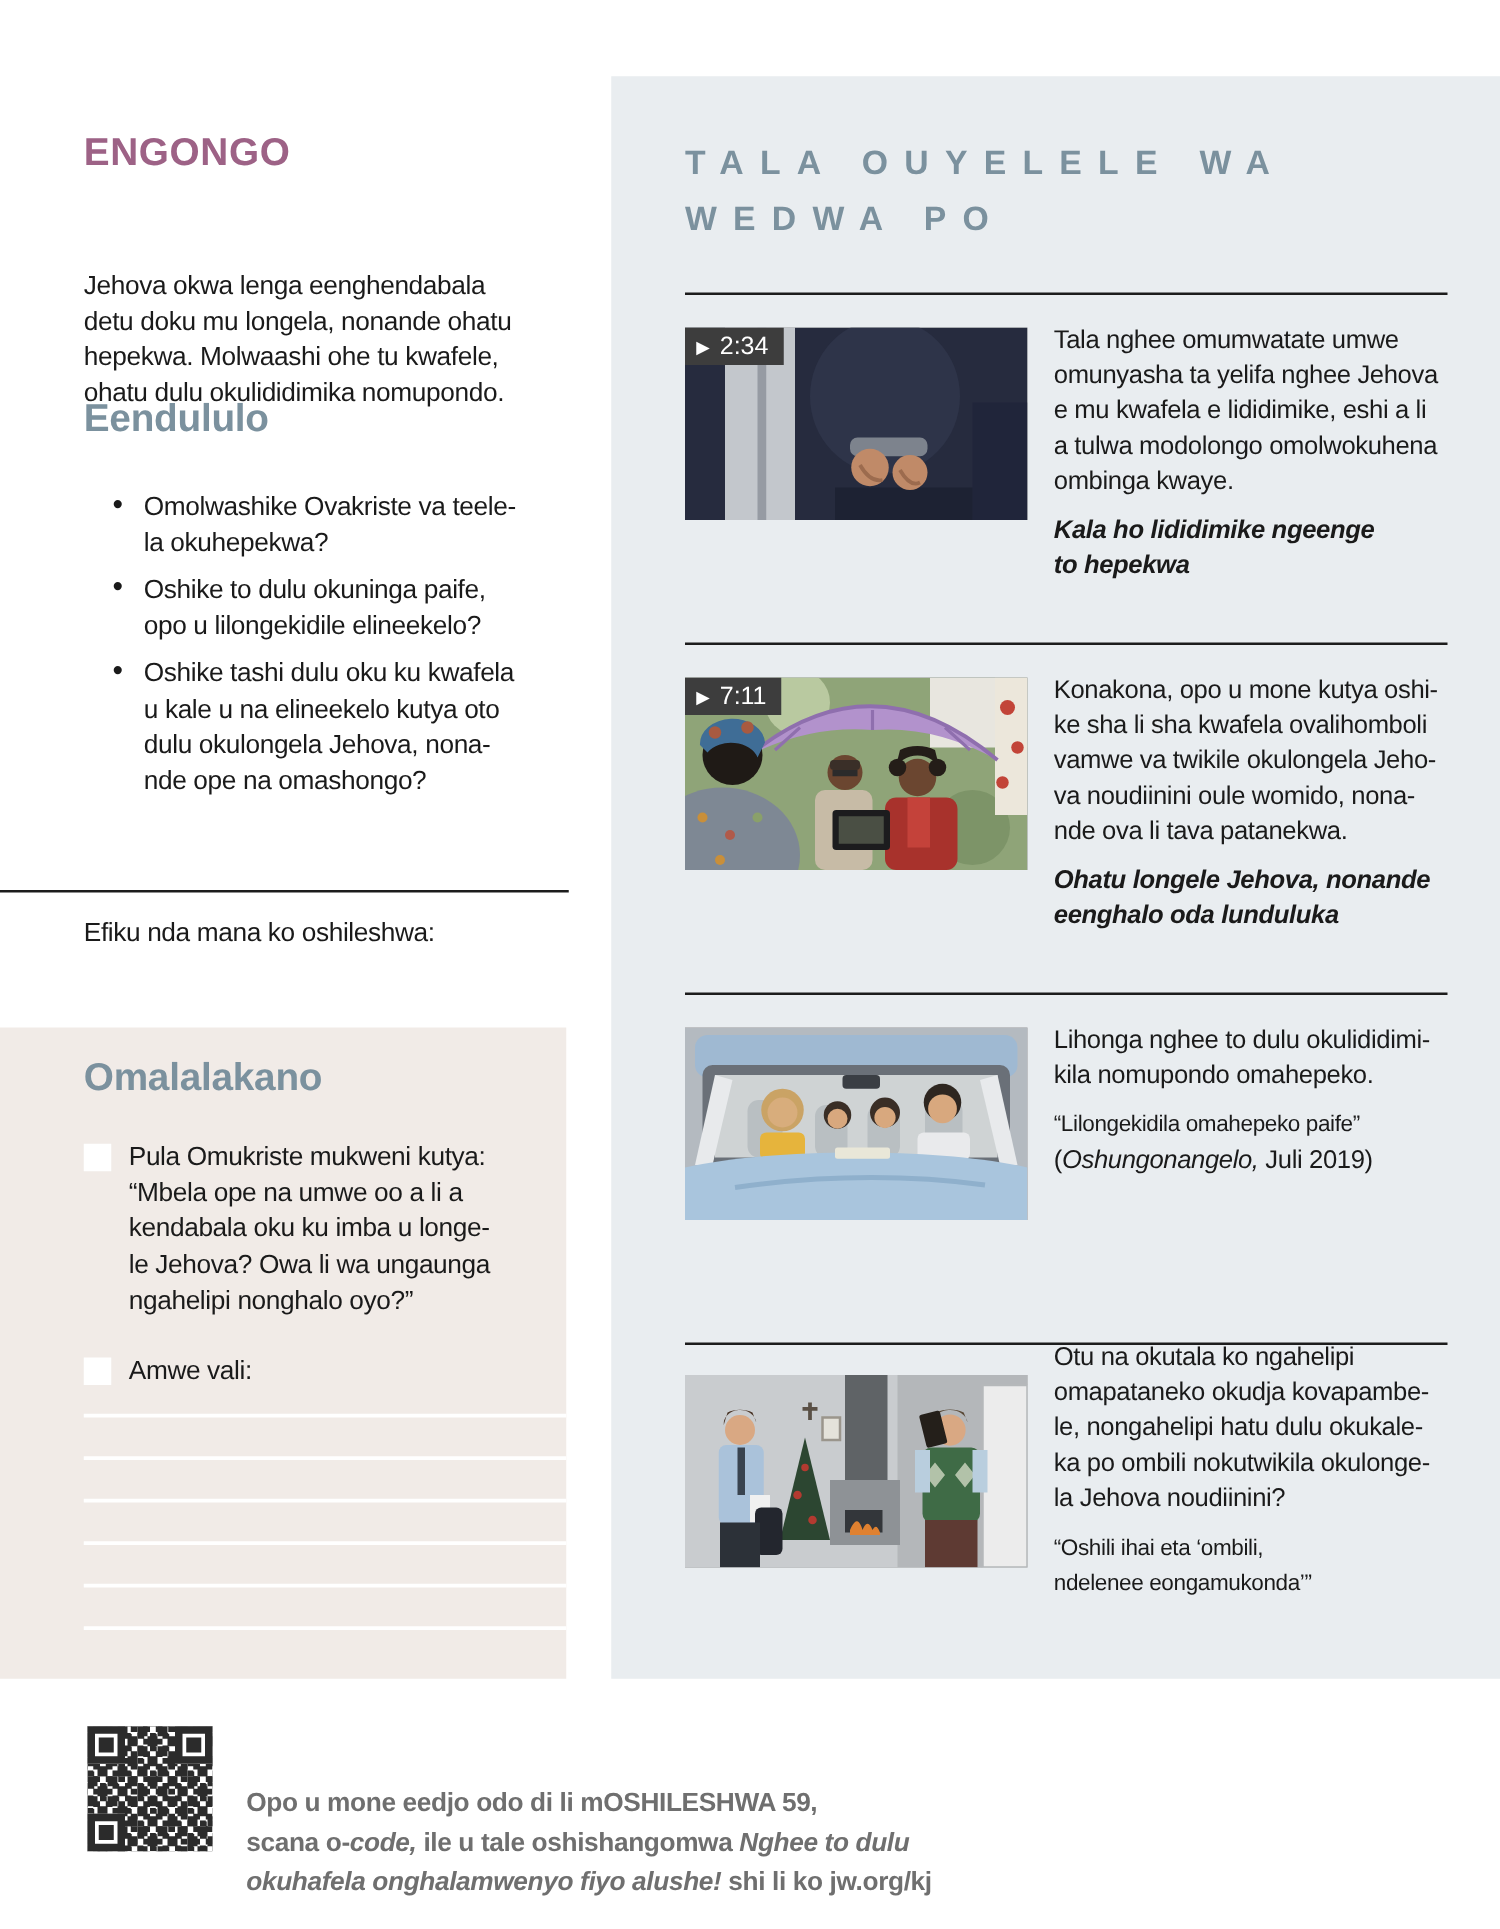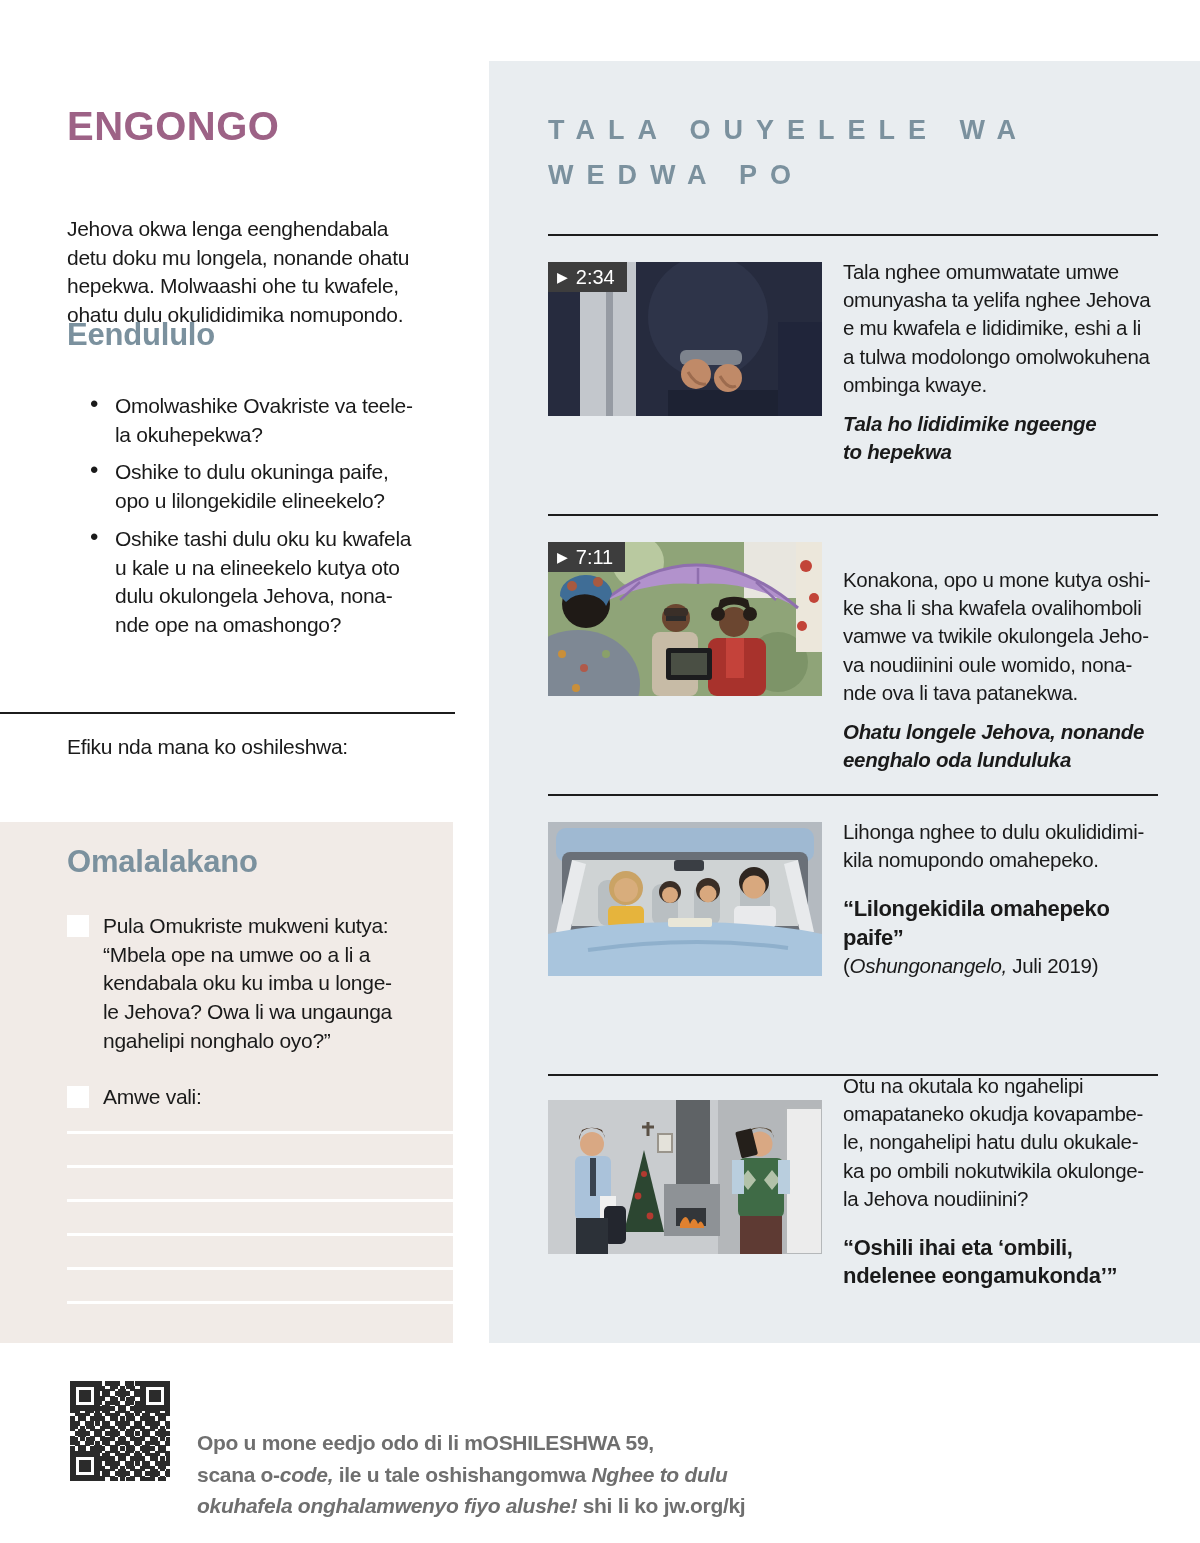--- a/index.html
+++ b/index.html
@@ -5,21 +5,21 @@
   :root{
     --purple:#9d6286; --slate:#7b919e; --panel:#e9edf0; --box:#f1ebe7;
     --ink:#1a1a1a; --gray:#6f6f6f; --badge:#3d3d3d; --line:#ffffff;
   }
   *{margin:0;padding:0;box-sizing:border-box;}
   html,body{background:#fff;}
   body{font-family:"Liberation Sans",sans-serif;color:var(--ink);}
   .page{position:relative;width:1200px;height:1543px;background:#fff;overflow:hidden;}
 
   
-  .h-purple{position:absolute;left:67px;top:104px;font-size:40px;font-weight:700;
+  .h-purple{position:absolute;left:67px;top:104px;font-size:31px;font-weight:700;
     letter-spacing:.5px;color:var(--purple);}
   .intro{position:absolute;left:67px;top:171px;width:400px;font-size:21px;line-height:28.7px;
     letter-spacing:-0.3px;white-space:pre-line;margin-top:44px;}
   .h-slate{font-size:31px;font-weight:700;color:var(--slate);letter-spacing:-0.2px;}
   .h-questions{position:absolute;left:67px;top:317px;}
   .qlist{position:absolute;left:88px;top:392px;width:380px;list-style:none;}
   .qlist li{position:relative;padding-left:27px;margin-bottom:9px;font-size:21px;
     line-height:28.7px;letter-spacing:-0.3px;white-space:pre-line;}
   .qlist li::before{content:"\2022";position:absolute;left:2px;top:-2px;font-size:24px;}
   .ldivider{position:absolute;left:0;top:712px;width:455px;height:2px;background:#1c1c1c;}
@@ -40,21 +40,21 @@
   .rdivider{position:absolute;left:59px;width:610px;height:2px;background:#1c1c1c;}
   .thumb{position:absolute;left:59px;width:274px;height:154px;overflow:hidden;background:#999;}
   .thumb svg{display:block;width:274px;height:154px;}
   .badge{position:absolute;left:0;top:0;height:30px;padding:0 12px 0 9px;background:var(--badge);
     color:#fff;display:flex;align-items:center;gap:8px;font-size:20px;font-weight:400;}
   .badge .tri{font-size:14px;line-height:1;}
   .mtext{position:absolute;left:354px;width:322px;}
   .mbody{font-size:20.5px;line-height:28.2px;letter-spacing:-0.3px;white-space:pre-line;}
   .mcap{margin-top:11px;font-size:20.5px;line-height:28.2px;font-weight:700;font-style:italic;
     letter-spacing:-0.3px;white-space:pre-line;}
-  .mquote{margin-top:21px;font-size:22px;line-height:28.2px;font-weight:700;
+  .mquote{margin-top:11px;font-size:18px;line-height:28.2px;font-weight:400;
     letter-spacing:-0.3px;white-space:pre-line;}
   .msource{font-size:20.5px;line-height:28.2px;letter-spacing:-0.3px;}
   .it{font-style:italic;}
 
   
   .qr{position:absolute;left:67px;top:1378px;width:106px;height:106px;background:#fff;padding:3px;}
   .qr-noise{position:absolute;inset:3px;
     background-image:
       repeating-conic-gradient(#2b2b2b 0% 25%, transparent 0% 50%),
       repeating-conic-gradient(#2b2b2b 0% 25%, #fff 0% 50%);
@@ -142,21 +142,21 @@
         <span class="tri">▶</span>
           <span>2:34</span>
       </div>
     </figure>
     <div class="mtext" style="top:197px">
       <p class="mbody">Tala nghee omumwatate umwe
 omunyasha ta yelifa nghee Jehova
 e mu kwafela e lididimike, eshi a li
 a tulwa modolongo omolwokuhena
 ombinga kwaye.</p>
-      <p class="mcap">Tala ho lididimike ngeenge
+      <p class="mcap">Kala ho lididimike ngeenge
 to hepekwa</p>
     </div>
 
     <div class="rdivider" style="top:453px"></div>
     <figure class="thumb" style="top:481px">
       <svg viewBox="0 0 274 154">
         <rect width="274" height="154" fill="#8fa478"></rect>
         <circle cx="90" cy="20" r="26" fill="#b9c9a0"></circle>
         <circle cx="230" cy="120" r="30" fill="#7d9468"></circle>
         <rect x="196" y="0" width="78" height="56" fill="#e8e6df"></rect>
@@ -187,21 +187,21 @@
         <circle cx="38" cy="62" r="24" fill="#1f1a16"></circle>
         <path d="M12,54 a26,20 0 0 1 52,-2 l-6,12 a22,16 0 0 0 -40,-4 Z" fill="#3f6d96"></path>
         <circle cx="24" cy="44" r="5" fill="#a85a40"></circle>
           <circle cx="50" cy="40" r="5" fill="#a85a40"></circle>
       </svg>
       <div class="badge">
         <span class="tri">▶</span>
           <span>7:11</span>
       </div>
     </figure>
-    <div class="mtext" style="top:505px">
+    <div class="mtext" style="top:477px">
       <p class="mbody">Konakona, opo u mone kutya oshi-
 ke sha li sha kwafela ovalihomboli
 vamwe va twikile okulongela Jeho-
 va noudiinini oule womido, nona-
 nde ova li tava patanekwa.</p>
       <p class="mcap">Ohatu longele Jehova, nonande
 eenghalo oda lunduluka</p>
     </div>
 
     <div class="rdivider" style="top:733px"></div>

